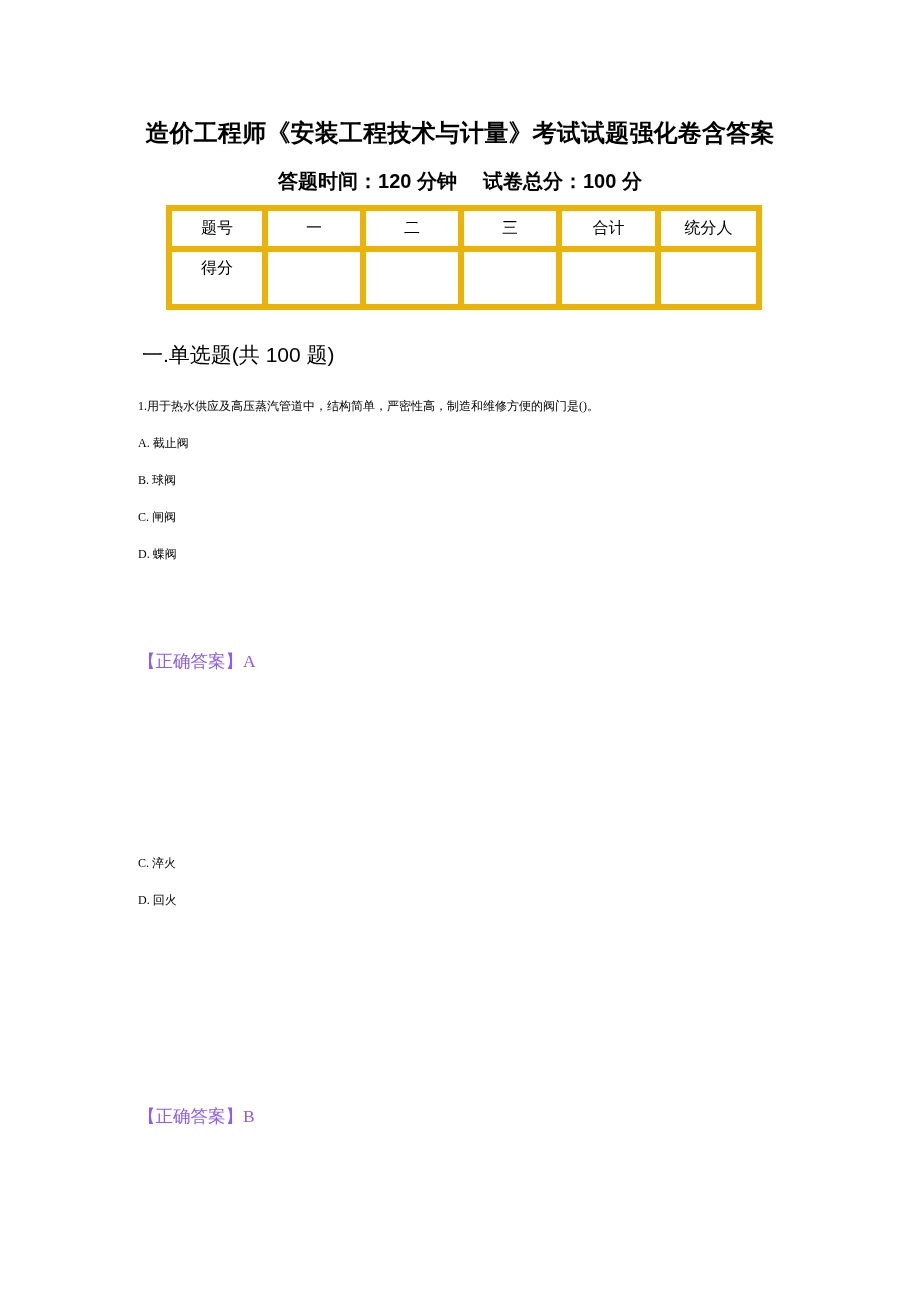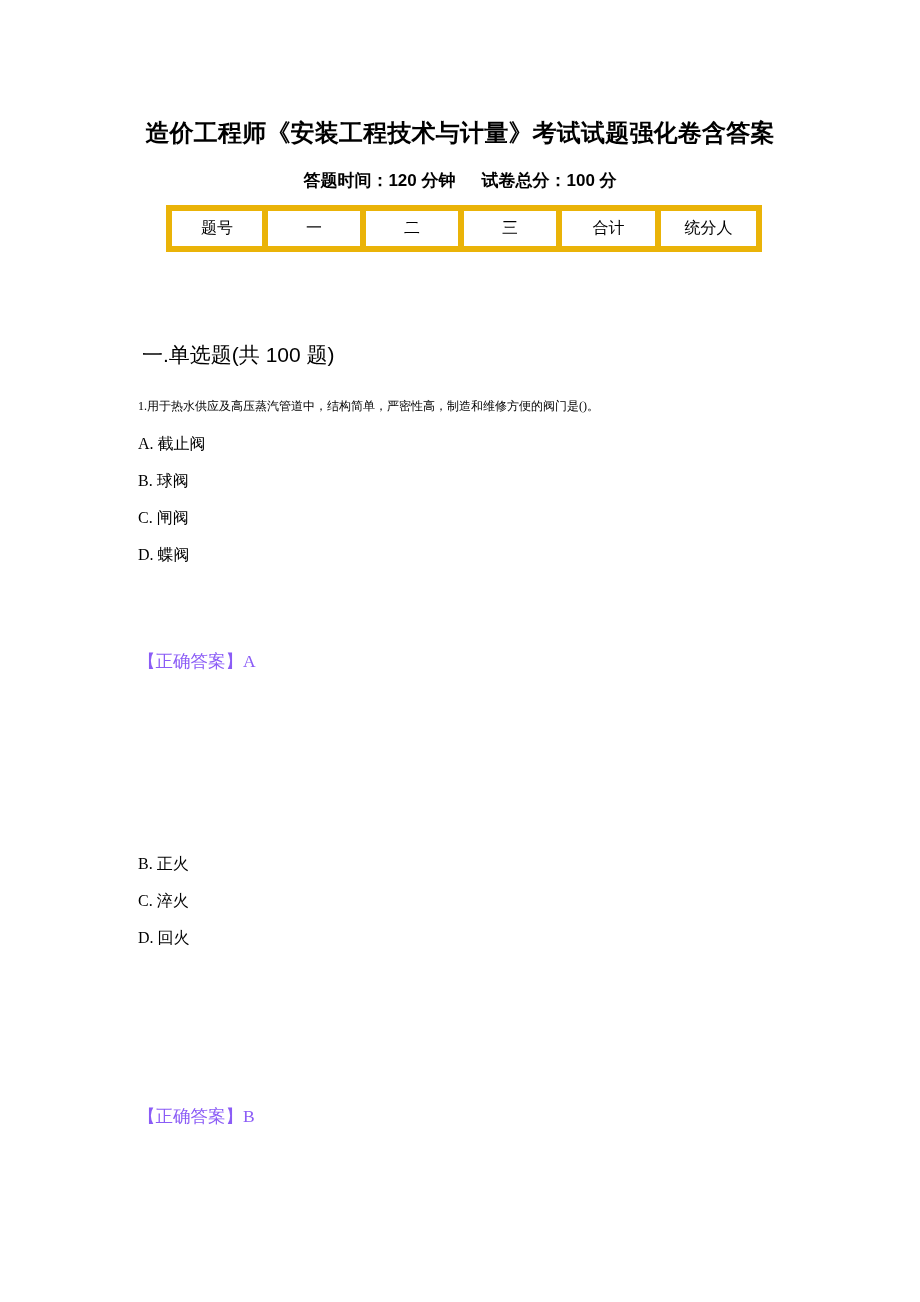--- a/index.html
+++ b/index.html
@@ -39,21 +39,21 @@
   }
 
   .doc-subtitle {
     position: absolute;
     top: 169px;
     left: 0;
     width: 920px;
     text-align: center;
     font-family: "Liberation Sans", "DejaVu Sans", sans-serif;
     font-weight: bold;
-    font-size: 17px;
+    font-size: 20px;
     line-height: 24px;
     white-space: nowrap;
   }
   .doc-subtitle .sub-gap {
     display: inline-block;
     width: 26px;
   }
 
   
   .score-table {
@@ -109,21 +109,21 @@
     text-justify: inter-ideograph;
     margin: 0;
   }
 
   .q-options {
     list-style: none;
     margin: 0;
     padding: 0;
   }
   .q-options li {
-    font-size: 16px;
+    font-size: 12px;
     line-height: 37px;
     white-space: nowrap;
   }
 
   .q-answer {
     color: #8b5cf6;
     font-size: 17.5px;
     line-height: 37px;
     white-space: nowrap;
   }
@@ -152,38 +152,45 @@
     </colgroup>
     <tbody>
       <tr class="head-row">
         <td>题号</td>
         <td>一</td>
         <td>二</td>
         <td>三</td>
         <td>合计</td>
         <td>统分人</td>
       </tr>
+      <tr class="body-row">
+        <td>得分</td>
+        <td></td>
+        <td></td>
+        <td></td>
+        <td></td>
+        <td></td>
+      </tr>
     </tbody>
   </table>
 
   <div class="section-heading">一.单选题(共 100 题)</div>
 
   <div class="question-block" id="q1-block">
     <p class="q-stem">1.用于热水供应及高压蒸汽管道中，结构简单，严密性高，制造和维修方便的阀门是()。</p>
     <ul class="q-options">
       <li>A. 截止阀</li>
       <li>B. 球阀</li>
       <li>C. 闸阀</li>
       <li>D. 蝶阀</li>
     </ul>
   </div>
   <div class="q-answer" id="q1-answer">【正确答案】A</div>
 
   <div class="question-block" id="q2-block">
     <ul class="q-options">
-      <li>B. 正火</li>
       <li>C. 淬火</li>
       <li>D. 回火</li>
     </ul>
   </div>
   <div class="q-answer" id="q2-answer">【正确答案】B</div>
 
 </div>
 
 </body></html>

